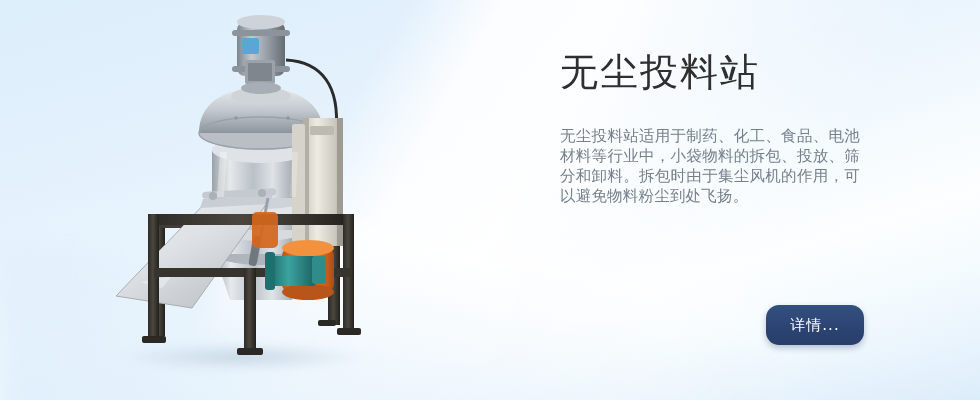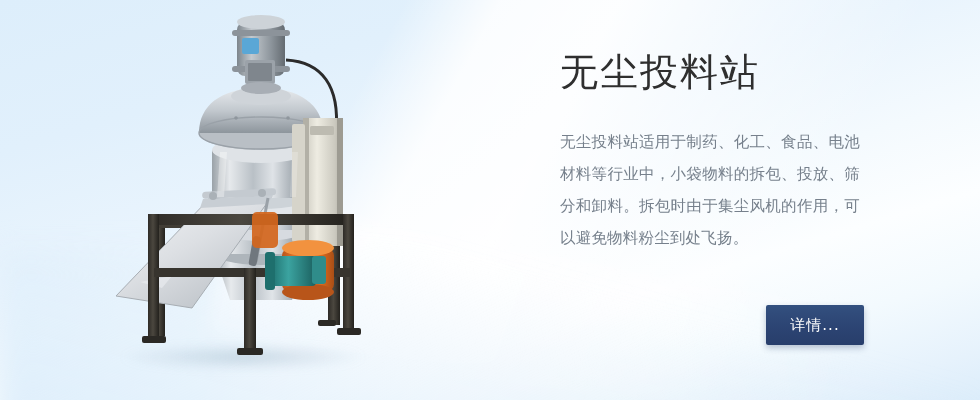--- a/index.html
+++ b/index.html
@@ -51,27 +51,27 @@
     filter:blur(5px);
   }
 
   
   .copy{position:absolute;left:560px;top:48px;width:320px;font-family:Liberation Serif, serif;}
   .title{
     font-size:38px;line-height:48px;color:#2f2f2f;
     font-weight:400;letter-spacing:2px;margin:0 0 30px 0;white-space:nowrap;
   }
   .desc{
-    font-size:15.5px;line-height:32px;color:#76808c;
+    font-size:15.5px;line-height:20px;color:#76808c;
     margin:0;width:300px;text-align:justify;letter-spacing:.2px;
   }
   .cta-wrap{position:absolute;left:766px;top:305px;}
   .cta{
     display:block;width:98px;height:40px;border:0;padding:0;
-    border-radius:2px;cursor:pointer;
+    border-radius:13px;cursor:pointer;
     background:linear-gradient(180deg,#33507f 0%,#2c4473 55%,#283e6b 100%);
     color:#ffffff;font-size:15px;letter-spacing:1px;
     font-family:"DejaVu Sans","Liberation Sans",sans-serif;
     box-shadow:0 3px 6px rgba(40,62,107,.30);
   }
 </style>
 </head>
 <body>
 
 <div class="banner">

